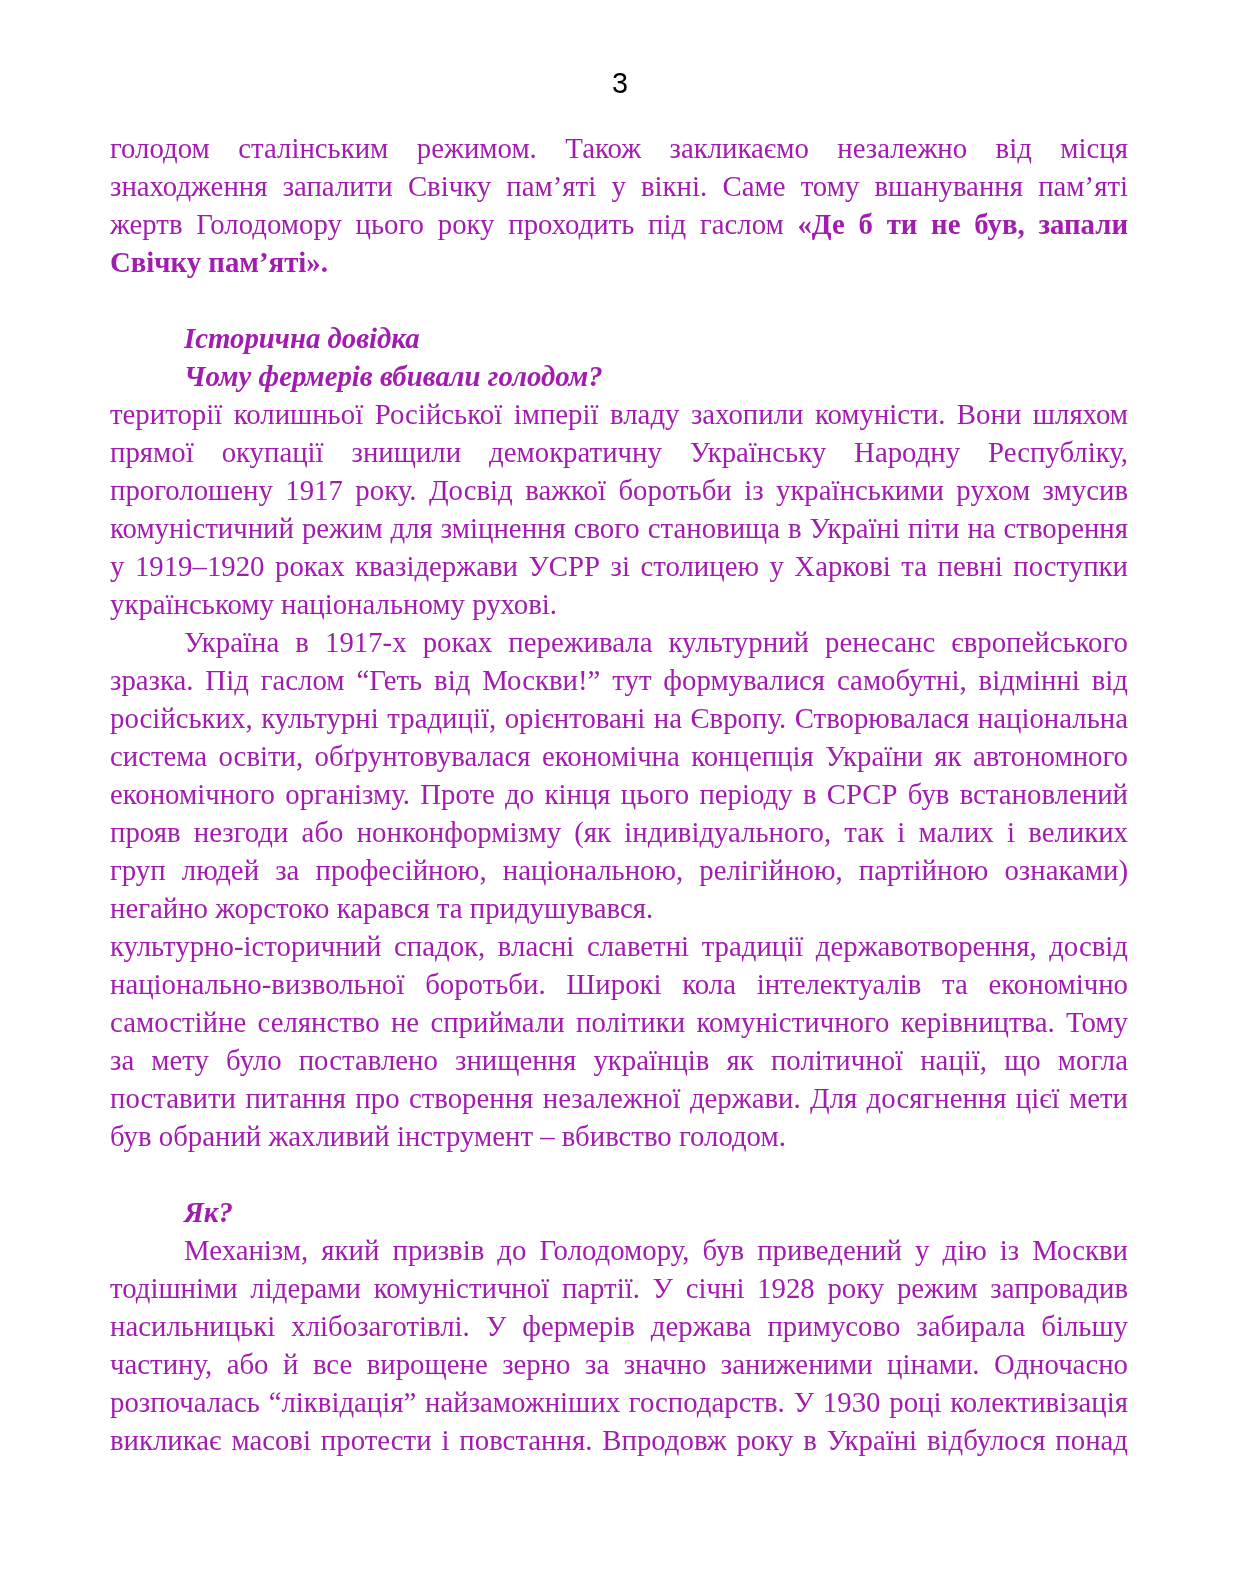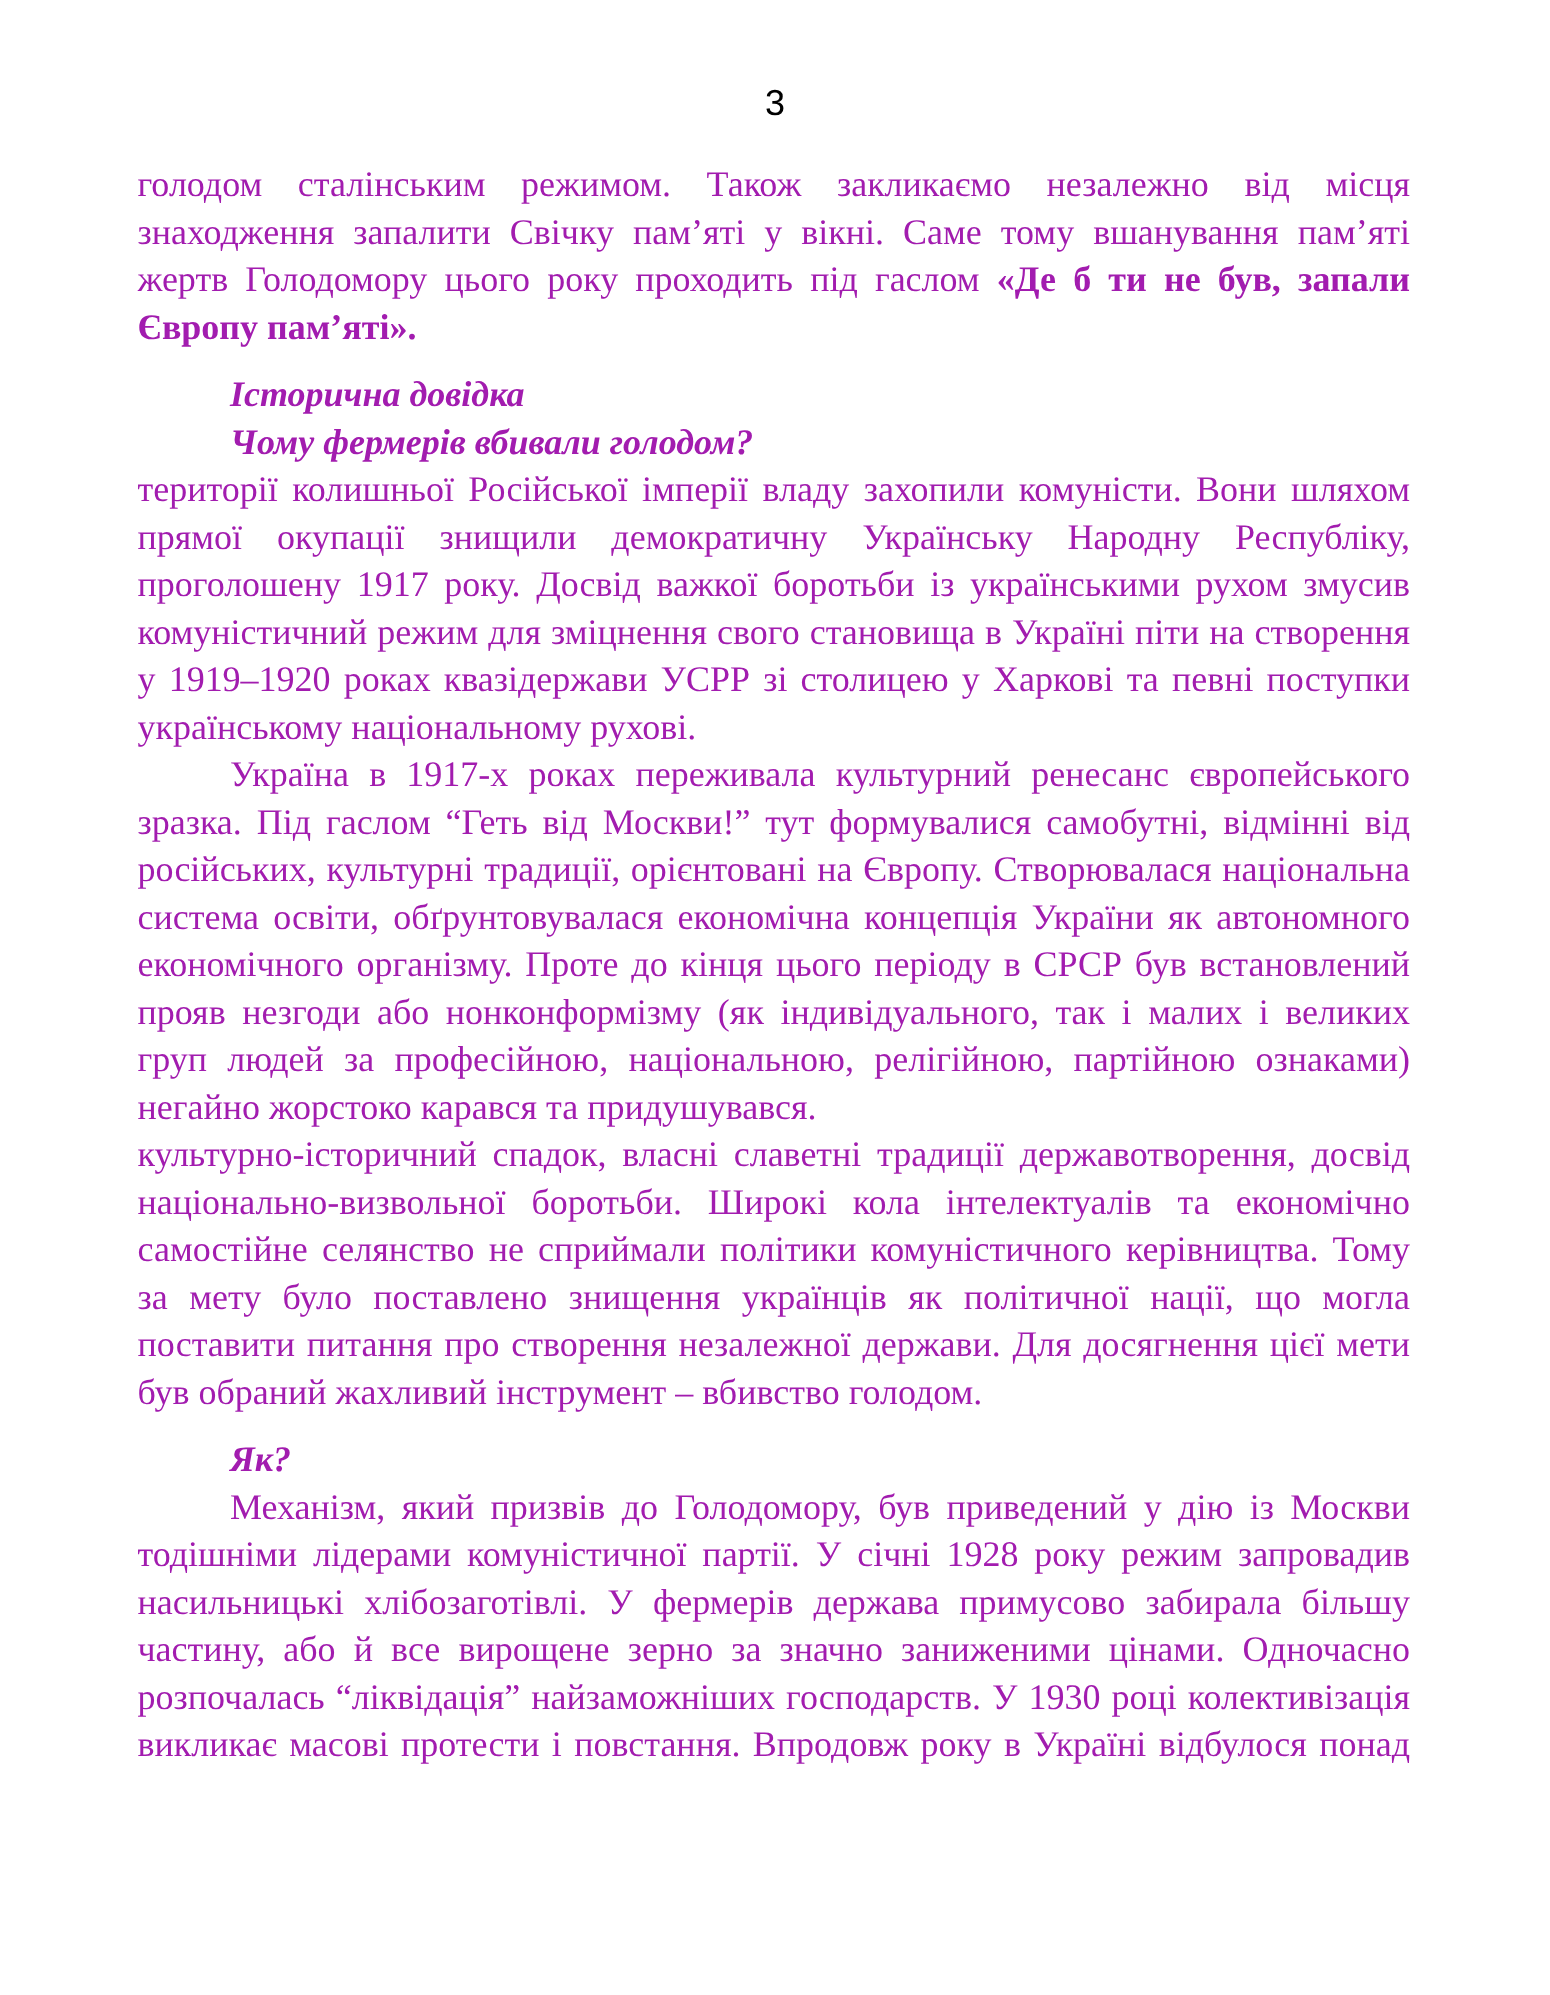--- a/index.html
+++ b/index.html
@@ -47,37 +47,37 @@
     text-indent: 74px;
   }
   .heading {
     height: 38px;
     overflow: hidden;
     font-weight: bold;
     font-style: italic;
     padding-left: 74px;
   }
   .gap {
-    margin-top: 16px;
+    margin-top: 38px;
   }
   .b {
     font-weight: bold;
     margin-top: 36px;
   }
 </style>
 </head>
 <body>
 
 <div class="page">
   <div class="pagenum">3</div>
   <div class="content">
       <div class="line"><span>голодом сталінським режимом. Також закликаємо незалежно від місця</span></div>
       <div class="line"><span>знаходження запалити Свічку пам’яті у вікні. Саме тому вшанування пам’яті</span></div>
       <div class="line"><span>жертв Голодомору цього року проходить під гаслом </span><span class="b">«Де б ти не був, запали</span></div>
-      <div class="line last"><span class="b">Європу пам’яті».</span></div>
+      <div class="line last"><span class="b">Свічку пам’яті».</span></div>
       <div class="heading gap">Історична довідка</div>
       <div class="heading">Чому фермерів вбивали голодом?</div>
       <div class="line"><span>території колишньої Російської імперії владу захопили комуністи. Вони шляхом</span></div>
       <div class="line"><span>прямої окупації знищили демократичну Українську Народну Республіку,</span></div>
       <div class="line"><span>проголошену 1917 року. Досвід важкої боротьби із українськими рухом змусив</span></div>
       <div class="line"><span>комуністичний режим для зміцнення свого становища в Україні піти на створення</span></div>
       <div class="line"><span>у 1919–1920 роках квазідержави УСРР зі столицею у Харкові та певні поступки</span></div>
       <div class="line last"><span>українському національному рухові.</span></div>
       <div class="line indent"><span>Україна в 1917-х роках переживала культурний ренесанс європейського</span></div>
       <div class="line"><span>зразка. Під гаслом “Геть від Москви!” тут формувалися самобутні, відмінні від</span></div>

